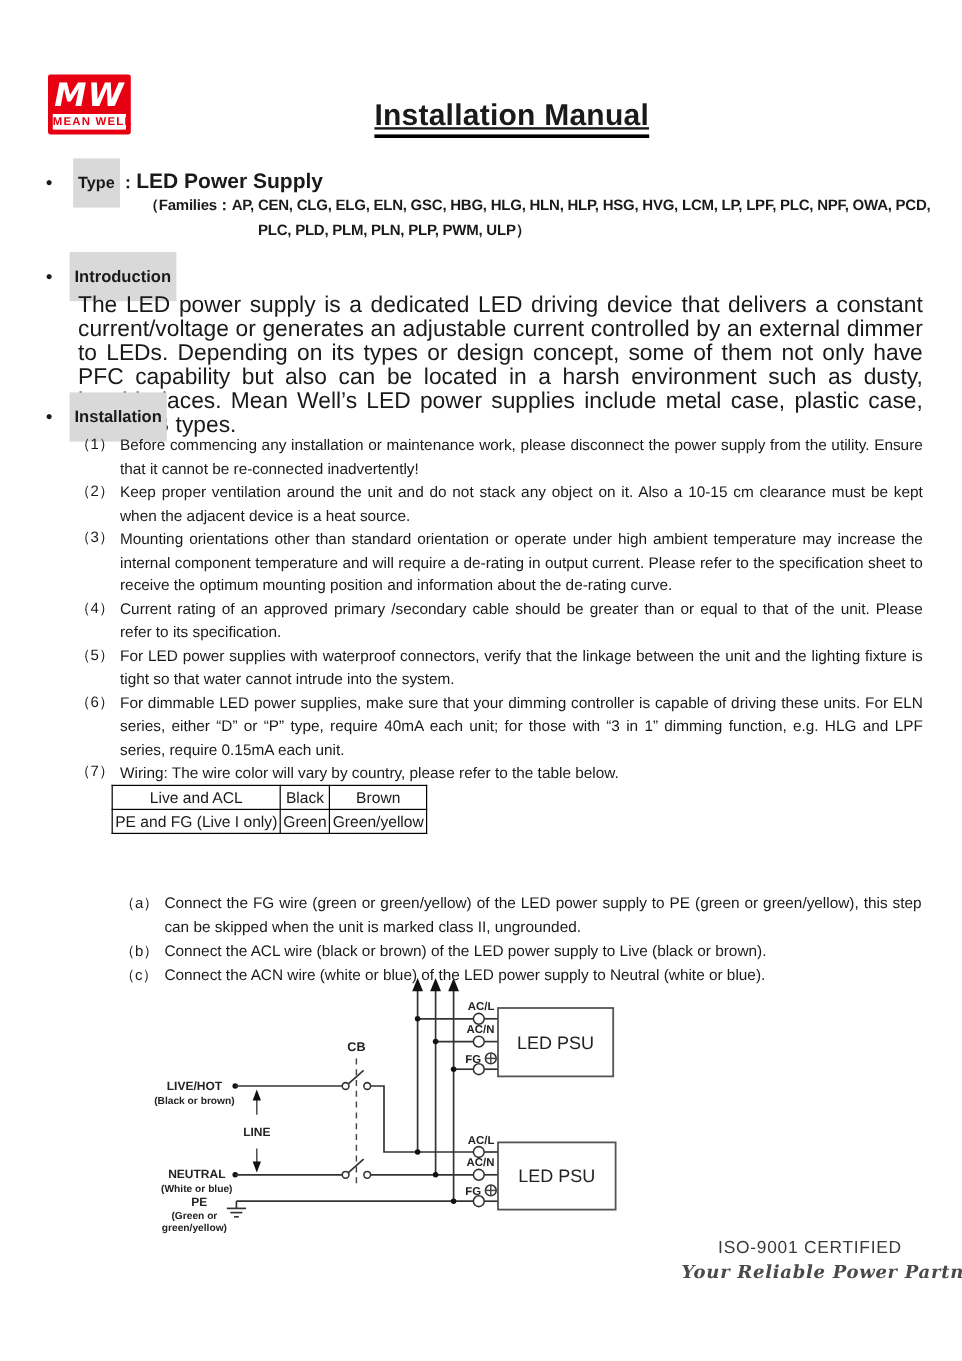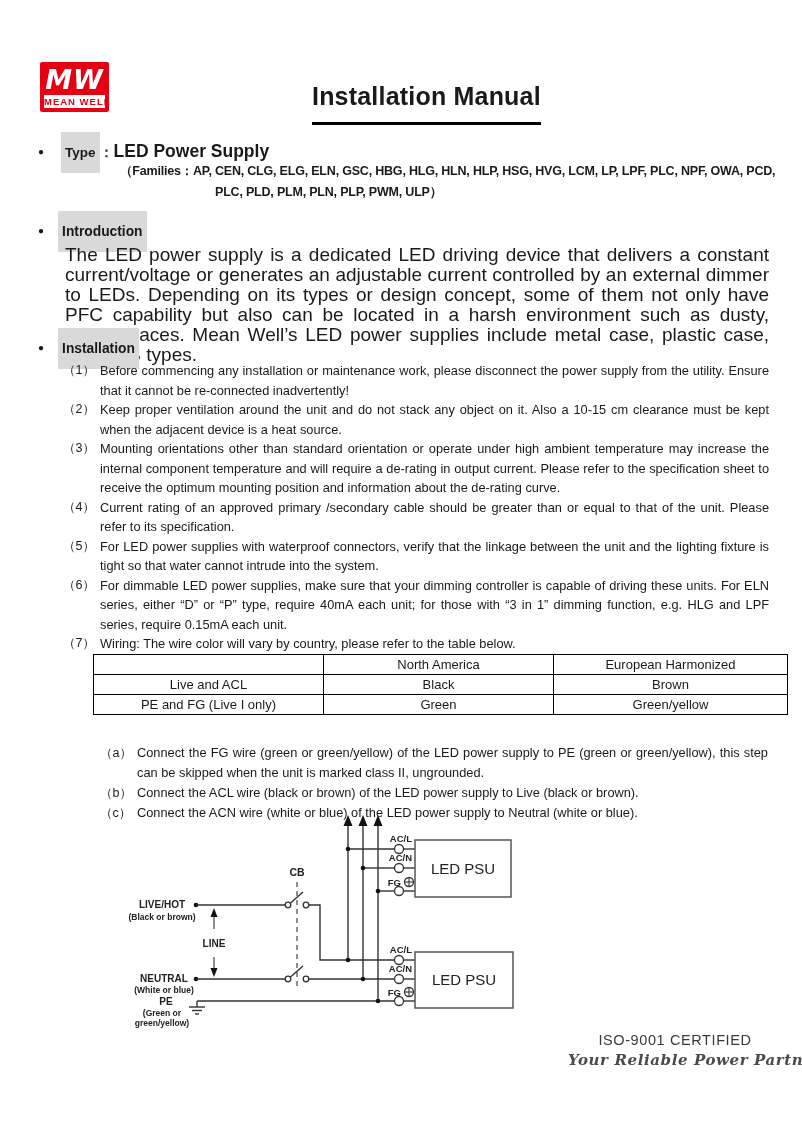--- a/index.html
+++ b/index.html
@@ -10,21 +10,21 @@
   .abs{position:absolute;}
   
   .logo{left:40px;top:62px;width:69px;height:50px;background:#e60012;border-radius:2px;
         display:flex;flex-direction:column;justify-content:flex-end;}
   .logo-mw{color:#fff;font-style:italic;font-weight:bold;font-size:27px;line-height:29px;
            text-align:center;letter-spacing:1px;font-family:"DejaVu Sans",sans-serif;}
   .logo-brand{background:#fff;color:#e60012;font-weight:bold;font-size:9.5px;line-height:13px;
               margin:1px 4px 4px 4px;letter-spacing:1px;white-space:nowrap;}
   
   .title{left:312px;top:82px;font-size:25px;font-weight:bold;letter-spacing:0.2px;
-         border-bottom:3px solid #000;padding-bottom:11px;white-space:nowrap;}
+         border-bottom:3px solid #000;padding-bottom:1px;white-space:nowrap;text-decoration:underline;}
   
   .bullet{font-size:10px;vertical-align:2px;}
   .type-row{left:38px;top:141px;white-space:nowrap;}
   .type-row .hl{margin-left:17px;}
   .hl{background:#d9d9d9;font-weight:bold;font-size:13.5px;padding:13px 4px;}
   .type-colon{font-weight:bold;font-size:14px;}
   .type-value{font-weight:bold;font-size:17.5px;}
   .families1{left:120px;top:163px;font-weight:bold;font-size:12.5px;letter-spacing:-0.2px;white-space:nowrap;}
   .families2{left:215px;top:184px;font-weight:bold;font-size:12.5px;letter-spacing:-0.2px;white-space:nowrap;}
   .sec-head{white-space:nowrap;}
@@ -111,25 +111,20 @@
     <span class="text">For dimmable LED power supplies, make sure that your dimming controller is capable of driving these units. For ELN series, either “D” or “P” type, require 40mA each unit; for those with “3 in 1” dimming function, e.g. HLG and LPF series, require 0.15mA each unit.</span>
   </div>
   <div class="item">
     <span class="num">（7）</span>
     <span class="text">Wiring: The wire color will vary by country, please refer to the table below.</span>
   </div>
 </div>
 
 <table class="abs wire-table">
   <tbody>
-      <tr>
-    <td style="width:225px"></td>
-    <td style="width:225px">North America</td>
-    <td style="width:229px">European Harmonized</td>
-  </tr>
   <tr>
     <td>Live and ACL</td>
     <td>Black</td>
     <td>Brown</td>
   </tr>
   <tr>
     <td>PE and FG (Live I only)</td>
     <td>Green</td>
     <td>Green/yellow</td>
   </tr>

